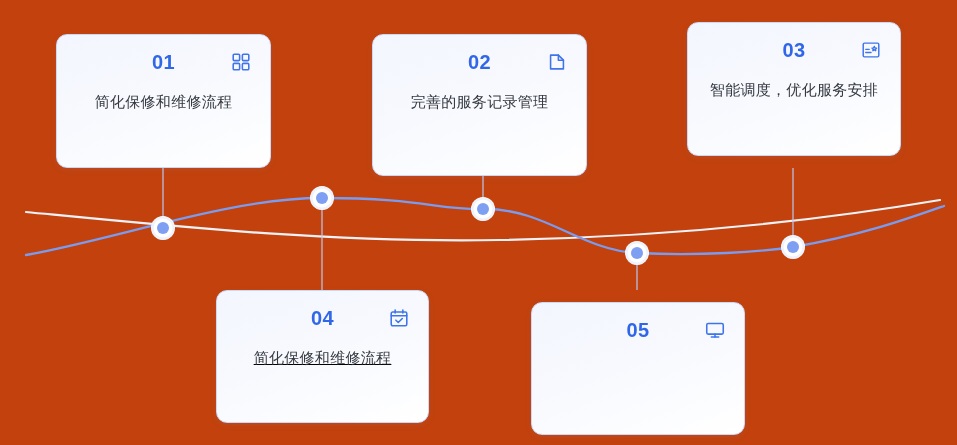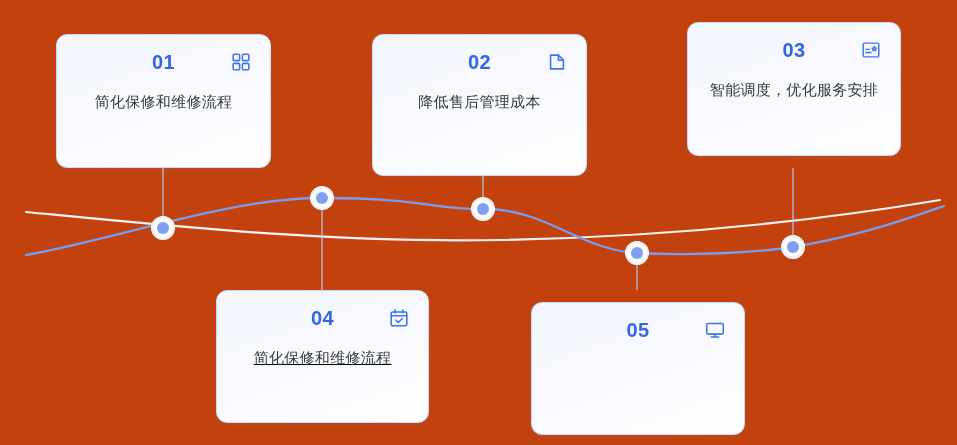--- a/index.html
+++ b/index.html
@@ -150,21 +150,21 @@
   <div class="card" id="card-2">
     <div class="card-head">
       <div class="card-num">02</div>
       <span class="card-icon">
         <svg viewBox="0 0 24 24" fill="none" stroke="currentColor" stroke-width="1.7" stroke-linecap="round" stroke-linejoin="round">
           <path d="M5 4.5h8.5L19 10v9.5H5z"></path>
           <path d="M13.5 4.5V10H19"></path>
         </svg>
       </span>
     </div>
-    <div class="card-text">降低售后管理成本</div>
+    <div class="card-text">完善的服务记录管理</div>
   </div>
 
   <div class="card" id="card-3">
     <div class="card-head">
       <div class="card-num">03</div>
       <span class="card-icon">
         <svg viewBox="0 0 24 24" fill="none" stroke="currentColor" stroke-width="1.6" stroke-linecap="round" stroke-linejoin="round">
           <rect x="3.5" y="4.5" width="17" height="15" rx="1.4"></rect>
           <path d="M15.6 8.2l.75 1.5 1.65.24-1.2 1.16.29 1.64-1.49-.78-1.48.78.28-1.64-1.19-1.16 1.64-.24z"></path>
           <line x1="6.3" y1="14.8" x2="12" y2="14.8"></line>

